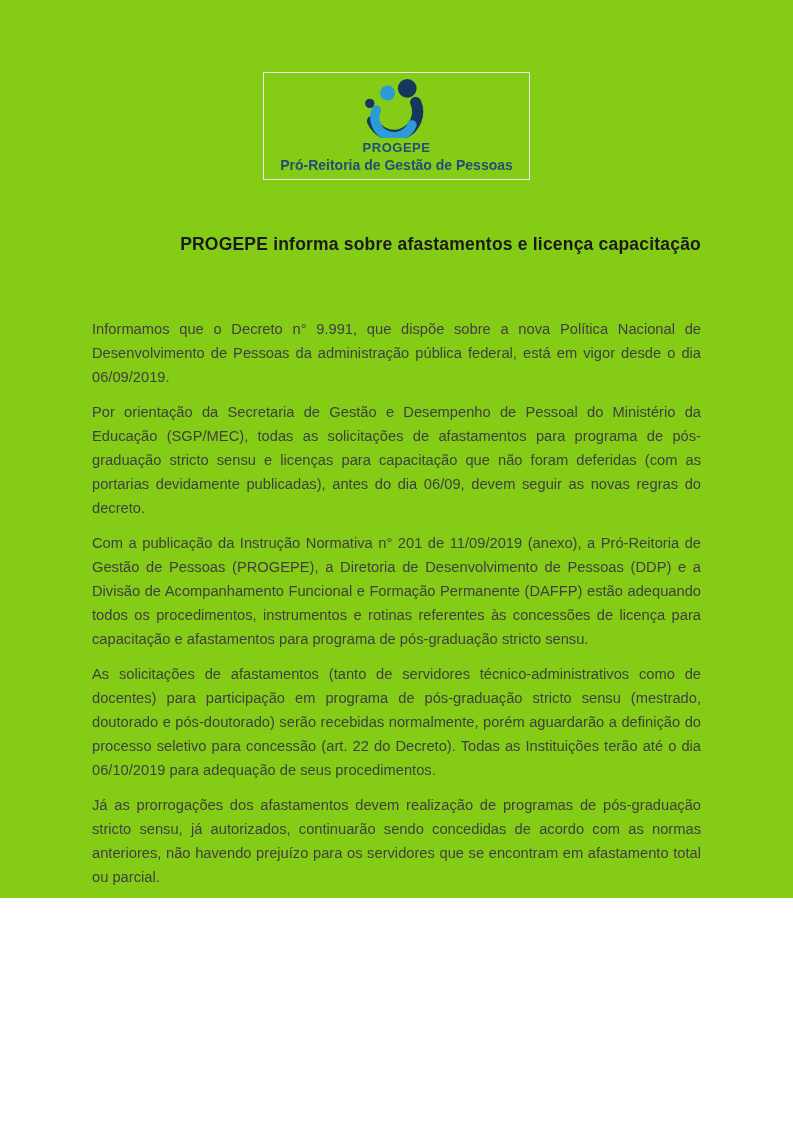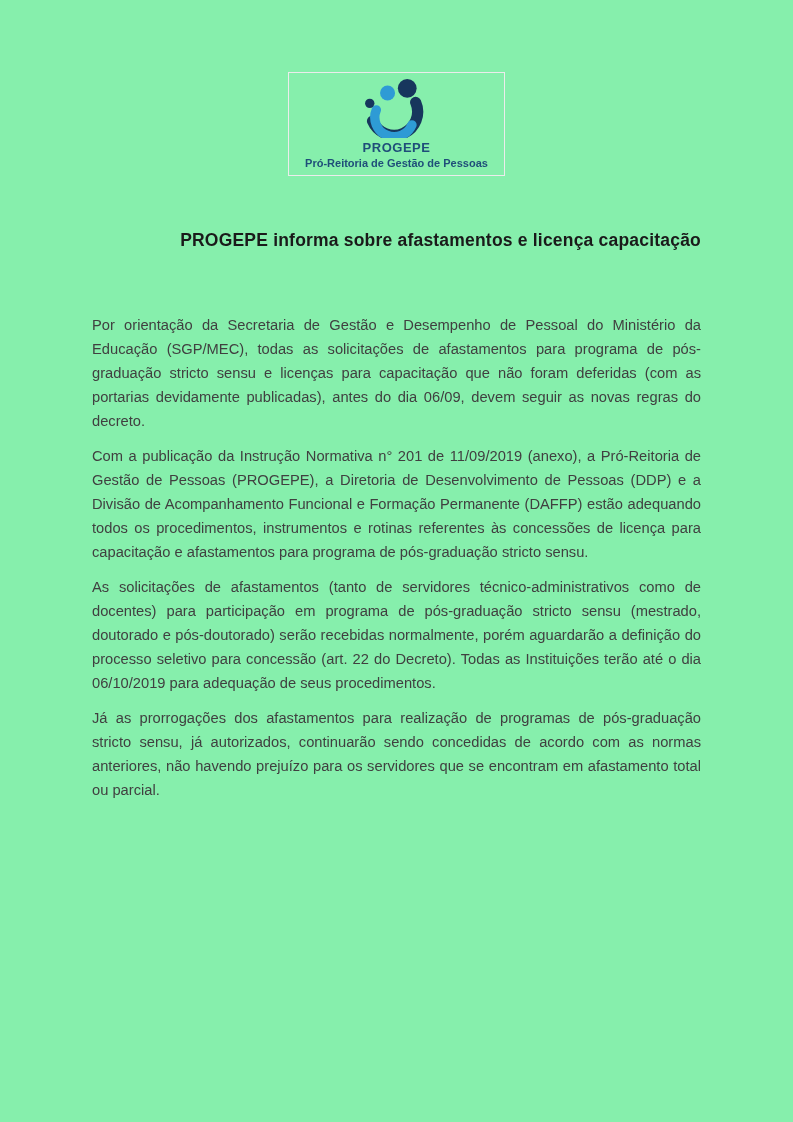--- a/index.html
+++ b/index.html
@@ -1,41 +1,41 @@
 <!DOCTYPE html>
 <html><head>
 <meta charset="utf-8">
 <style>
   html, body { margin: 0; padding: 0; background: #ffffff; }
   .page {
     width: 793px;
-    height: 1122px;
+    height: 898px;
     margin: 0 auto;
-    background: #86efac;
+    background: #84cc16;
     box-sizing: border-box;
     padding: 72px 92px 0 92px;
     font-family: "Liberation Sans", sans-serif;
     overflow: hidden;
   }
   .logo-block {
     width: fit-content;
     margin: 0 auto;
     text-align: center;
     border: 1px solid #ececec;
     padding: 5px 16px 6px 16px;
   }
   .logo-icon { display: block; margin: 0 auto; }
   .logo-brand {
     font-size: 13px;
     font-weight: bold;
     letter-spacing: 0.5px;
     margin-top: 2px;
   }
   .logo-subtitle {
-    font-size: 11px;
+    font-size: 14px;
     font-weight: bold;
     margin-top: 2px;
     white-space: nowrap;
   }
   .doc-title {
     margin: 54px 0 0 0;
     text-align: right;
     font-size: 17.5px;
     font-weight: bold;
     color: #1a1a1a;
@@ -64,19 +64,20 @@
       <circle cx="36" cy="16" r="8" fill="#2e9bd5"></circle>
       <circle cx="17" cy="27" r="5" fill="#17365d"></circle>
     </svg>
     <div class="logo-brand" style="color: rgb(31, 78, 121);">PROGEPE</div>
     <div class="logo-subtitle" style="color: rgb(31, 78, 121);">Pró-Reitoria de Gestão de Pessoas</div>
   </div>
 
   <h1 class="doc-title">PROGEPE informa sobre afastamentos e licença capacitação</h1>
 
   <div class="doc-body" style="color: rgb(64, 64, 64);">
+      <p><span>Informamos que o Decreto n° 9.991, que dispõe sobre a nova Política Nacional de Desenvolvimento de Pessoas da administração pública federal, está em vigor desde o dia 06/09/2019.</span></p>
       <p><span>Por orientação da Secretaria de Gestão e Desempenho de Pessoal do Ministério da Educação (SGP/MEC), todas as solicitações de afastamentos para programa de pós-graduação </span><span class="it">stricto sensu</span><span> e licenças para capacitação que não foram deferidas (com as portarias devidamente publicadas), antes do dia 06/09,  devem seguir as novas regras do decreto.</span></p>
       <p><span>Com a publicação da Instrução Normativa n° 201 de 11/09/2019 (anexo), a Pró-Reitoria de Gestão de Pessoas (PROGEPE), a Diretoria de Desenvolvimento de Pessoas (DDP)  e a Divisão de Acompanhamento Funcional e Formação Permanente (DAFFP) estão adequando todos os procedimentos, instrumentos e rotinas referentes às concessões de licença para capacitação e afastamentos para programa de pós-graduação </span><span class="it">stricto sensu</span><span>.</span></p>
       <p><span>As solicitações de afastamentos (tanto de servidores técnico-administrativos como de docentes) para participação em programa de pós-graduação </span><span class="it">stricto sensu</span><span> (mestrado, doutorado e pós-doutorado)  serão recebidas normalmente, porém aguardarão a definição do processo seletivo para concessão (art. 22 do Decreto). Todas as Instituições terão até o dia 06/10/2019 para adequação de seus procedimentos.</span></p>
-      <p><span>Já as prorrogações dos afastamentos para realização de programas de pós-graduação </span><span class="it">stricto sensu</span><span>, já autorizados, continuarão sendo concedidas de acordo com as normas anteriores, não havendo prejuízo para os servidores que se encontram em afastamento total ou parcial.</span></p>
+      <p><span>Já as prorrogações dos afastamentos devem realização de programas de pós-graduação </span><span class="it">stricto sensu</span><span>, já autorizados, continuarão sendo concedidas de acordo com as normas anteriores, não havendo prejuízo para os servidores que se encontram em afastamento total ou parcial.</span></p>
     </div>
 
 </div>
 
 </body></html>

